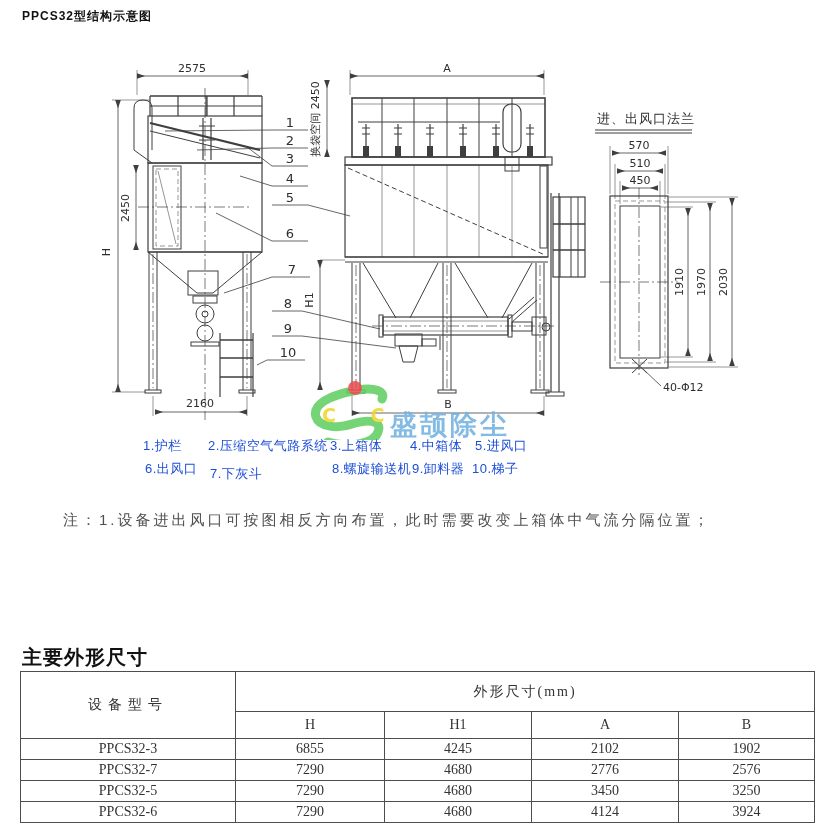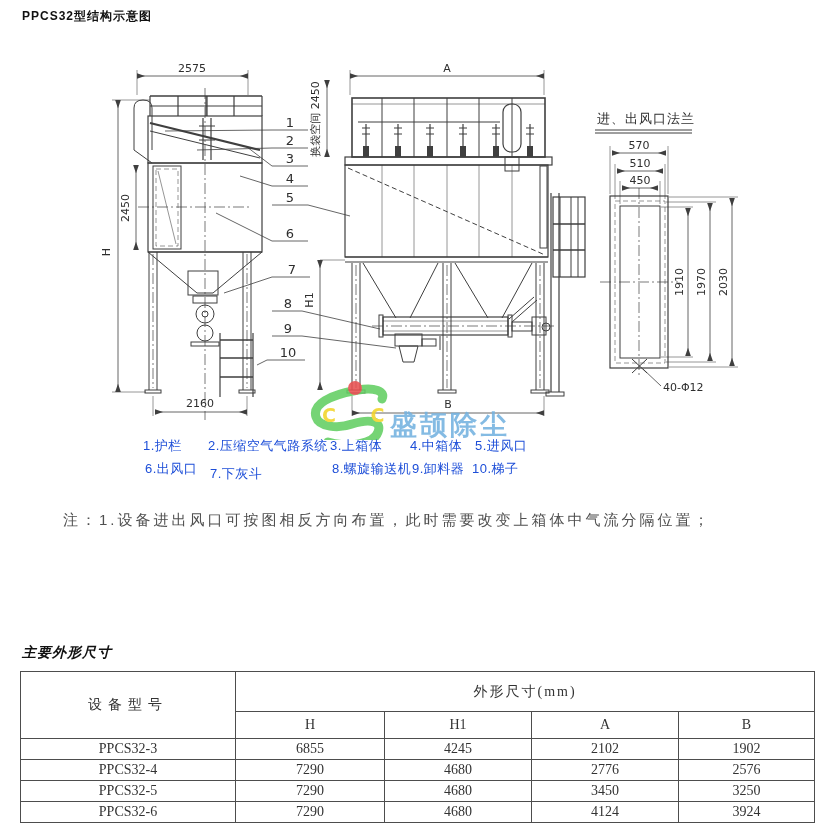--- a/index.html
+++ b/index.html
@@ -1,19 +1,19 @@
 <!DOCTYPE html>
 <html><head>
 <meta charset="utf-8">
 <style>
   html,body{margin:0;padding:0;background:#fff;}
   body{width:828px;height:837px;position:relative;font-family:"Liberation Sans",sans-serif;color:#222;overflow:hidden;}
   .abs{position:absolute;}
   .doc-title{left:22px;top:8px;font-size:12px;font-weight:bold;color:#111;letter-spacing:1px;}
-  .section-title{left:22px;top:644px;font-size:14px;font-weight:bold;color:#111;letter-spacing:1px;font-style:italic;}
+  .section-title{left:22px;top:644px;font-size:20px;font-weight:bold;color:#111;letter-spacing:1px;}
   
   .drawing{left:0;top:55px;}
   .s1{stroke:#3f3f3f;stroke-width:1;fill:none;}
   .s12{stroke:#3f3f3f;stroke-width:1.2;fill:none;}
   .s15{stroke:#3f3f3f;stroke-width:1.6;fill:none;}
   .s2{stroke:#3f3f3f;stroke-width:2.2;fill:none;}
   .thin{stroke:#3f3f3f;stroke-width:.55;fill:none;}
   .dsh{stroke-dasharray:5 3;}
   .dd{stroke:#3f3f3f;stroke-width:.7;fill:none;stroke-dasharray:11 3 2 3;}
   .dim{stroke:#3f3f3f;stroke-width:.8;fill:none;marker-start:url(#ah);marker-end:url(#ah);}
@@ -329,21 +329,21 @@
     <td>B</td>
   </tr>
   <tr style="height:21px">
     <td>PPCS32-3</td>
     <td>6855</td>
     <td>4245</td>
     <td>2102</td>
     <td>1902</td>
   </tr>
   <tr style="height:21px">
-    <td>PPCS32-4</td>
+    <td>PPCS32-7</td>
     <td>7290</td>
     <td>4680</td>
     <td>2776</td>
     <td>2576</td>
   </tr>
   <tr style="height:21px">
     <td>PPCS32-5</td>
     <td>7290</td>
     <td>4680</td>
     <td>3450</td>

